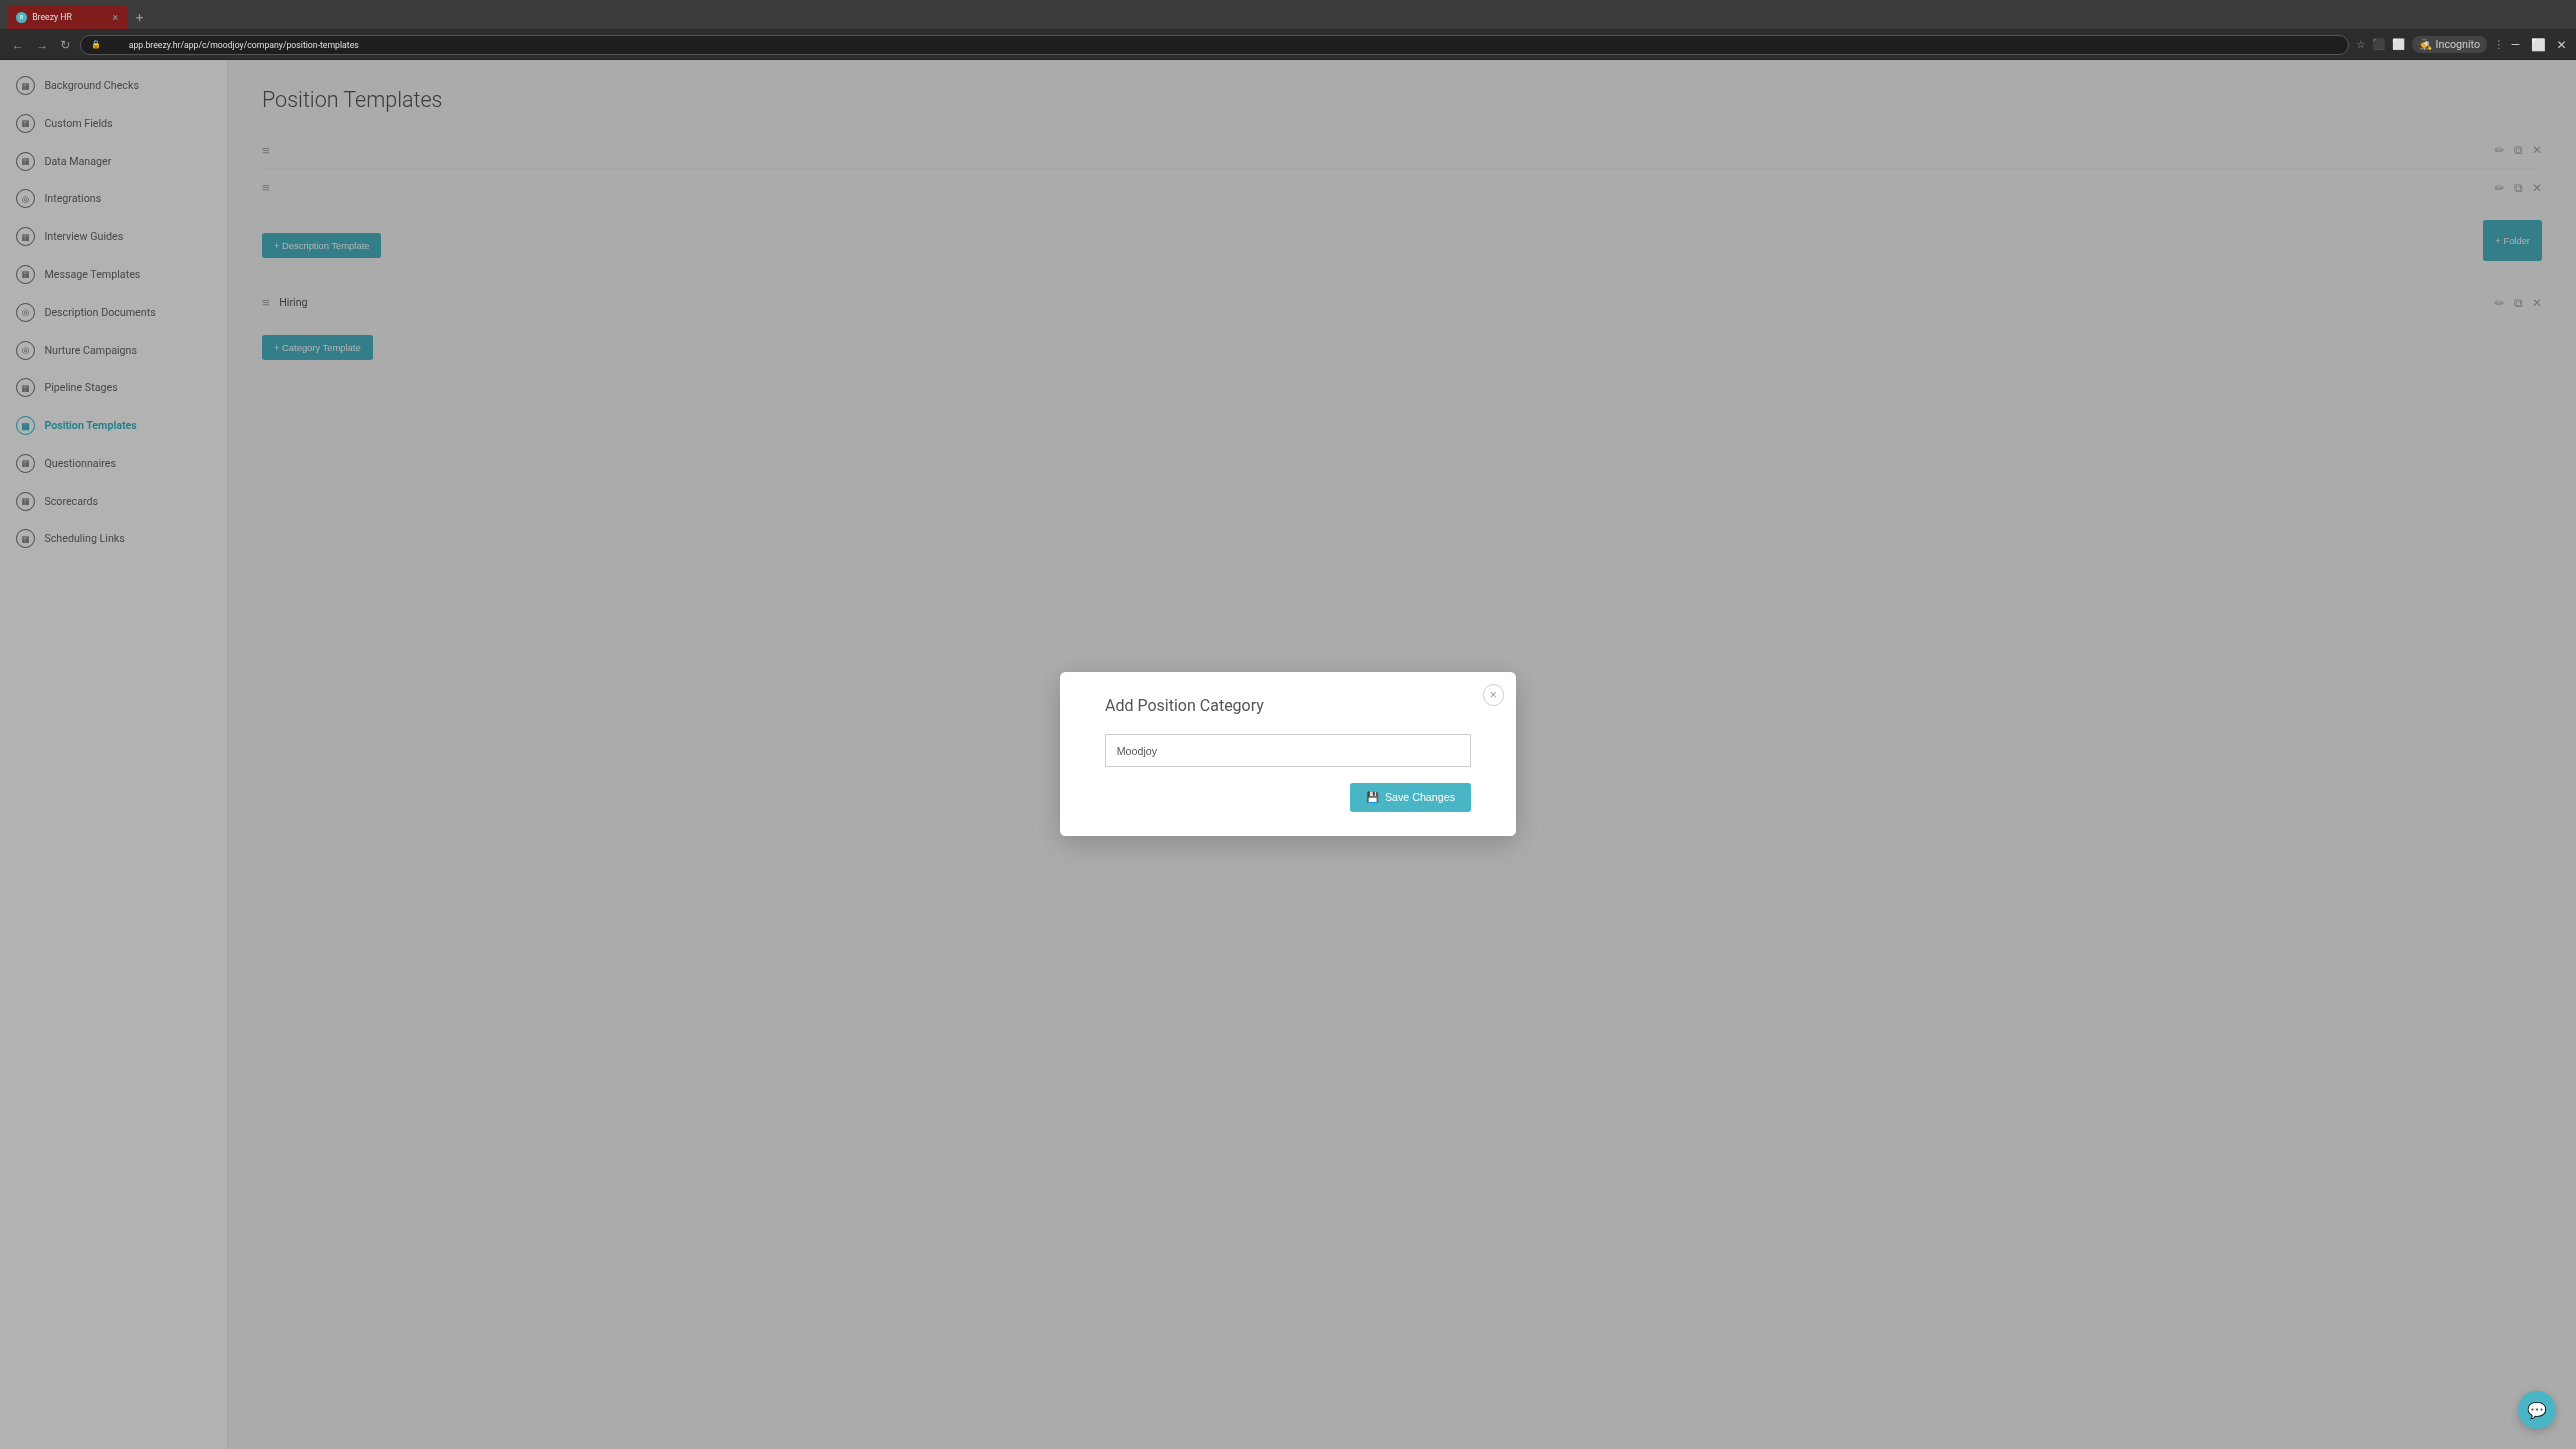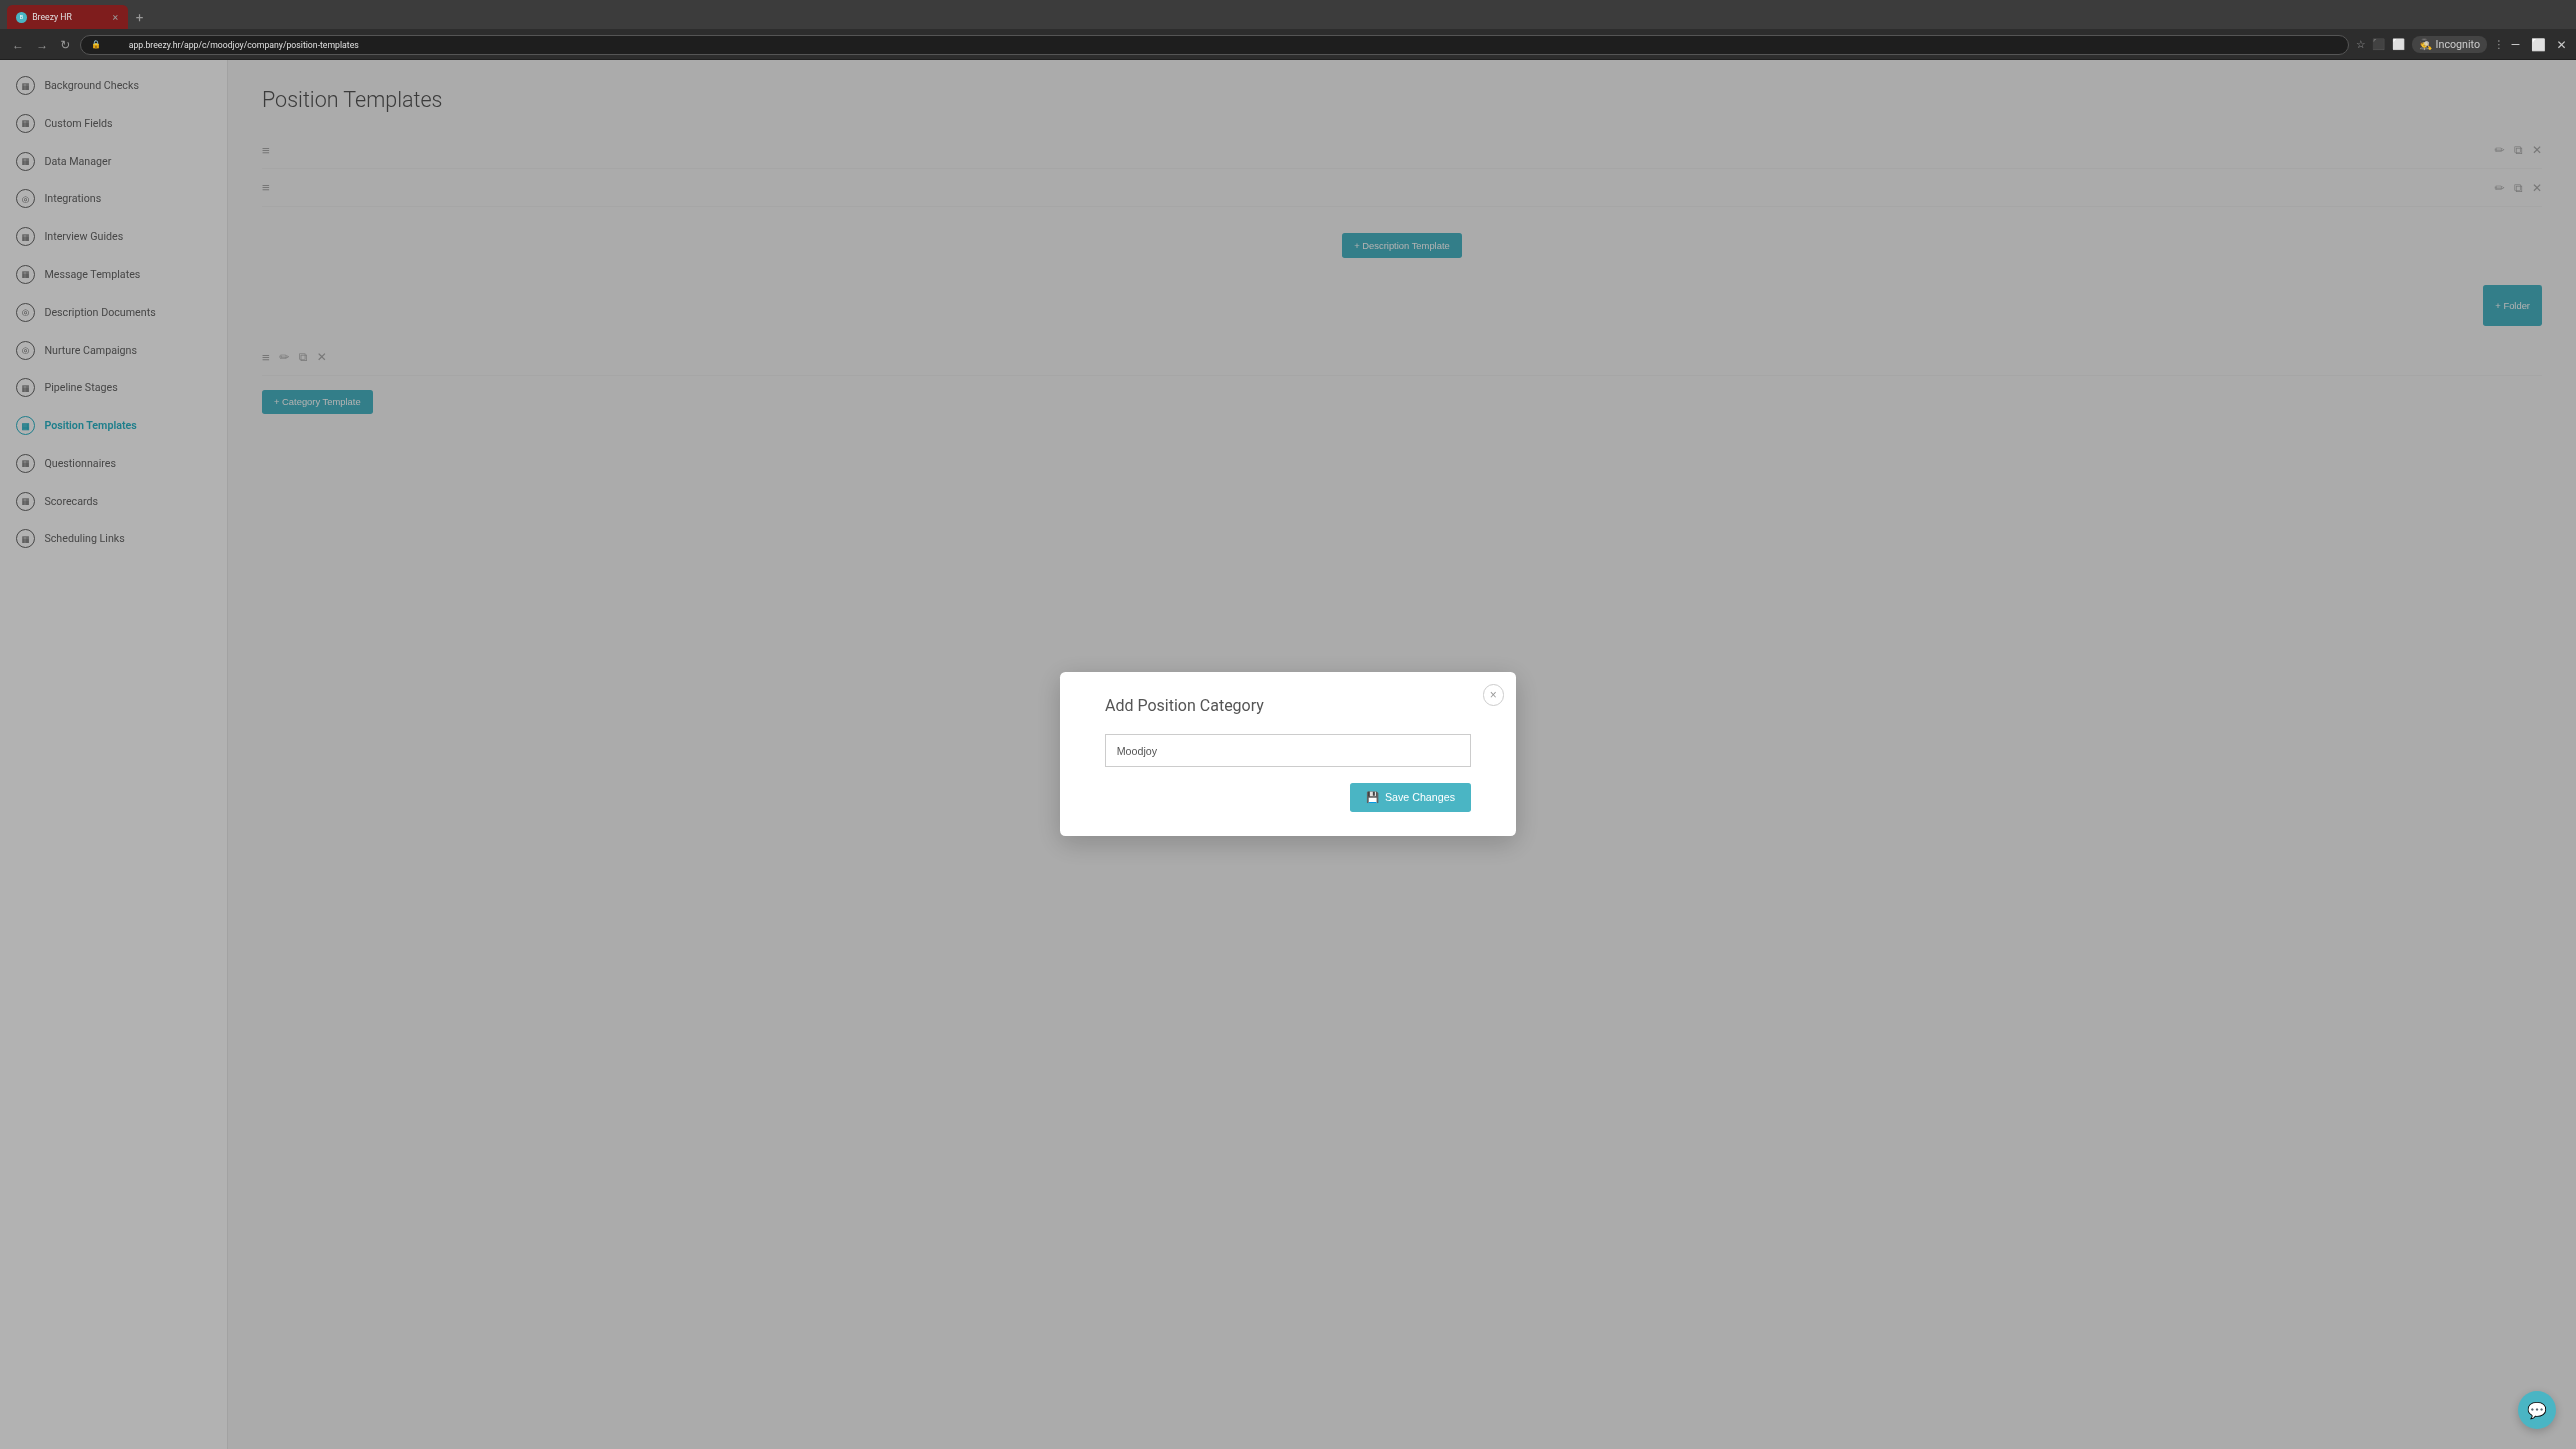--- a/index.html
+++ b/index.html
@@ -174,29 +174,30 @@
     <div class="template-row">
       <span class="row-icon">≡</span>
       <span class="row-name"></span>
       <div class="row-actions">
         <span title="Edit">✏</span>
         <span title="Copy">⧉</span>
         <span title="Delete">✕</span>
       </div>
     </div>
 
-    <div style="display:flex; gap:13.4px; align-items:center; margin:13.4px 0;flex-direction:column;">
+    <div style="display:flex; gap:13.4px; align-items:flex-start; margin:13.4px 0;">
       <button class="add-btn">+ Description Template</button>
       <button class="folder-btn" style="margin-left:auto;">+ Folder</button>
     </div>
 
     
 
     <div class="template-row">
       <span class="row-icon">≡</span>
+      <span class="row-name">Hiring</span>
       <div class="row-actions">
         <span title="Edit">✏</span>
         <span title="Copy">⧉</span>
         <span title="Delete">✕</span>
       </div>
     </div>
 
     <button class="add-btn">+ Category Template</button>
   </div>
 </div>

